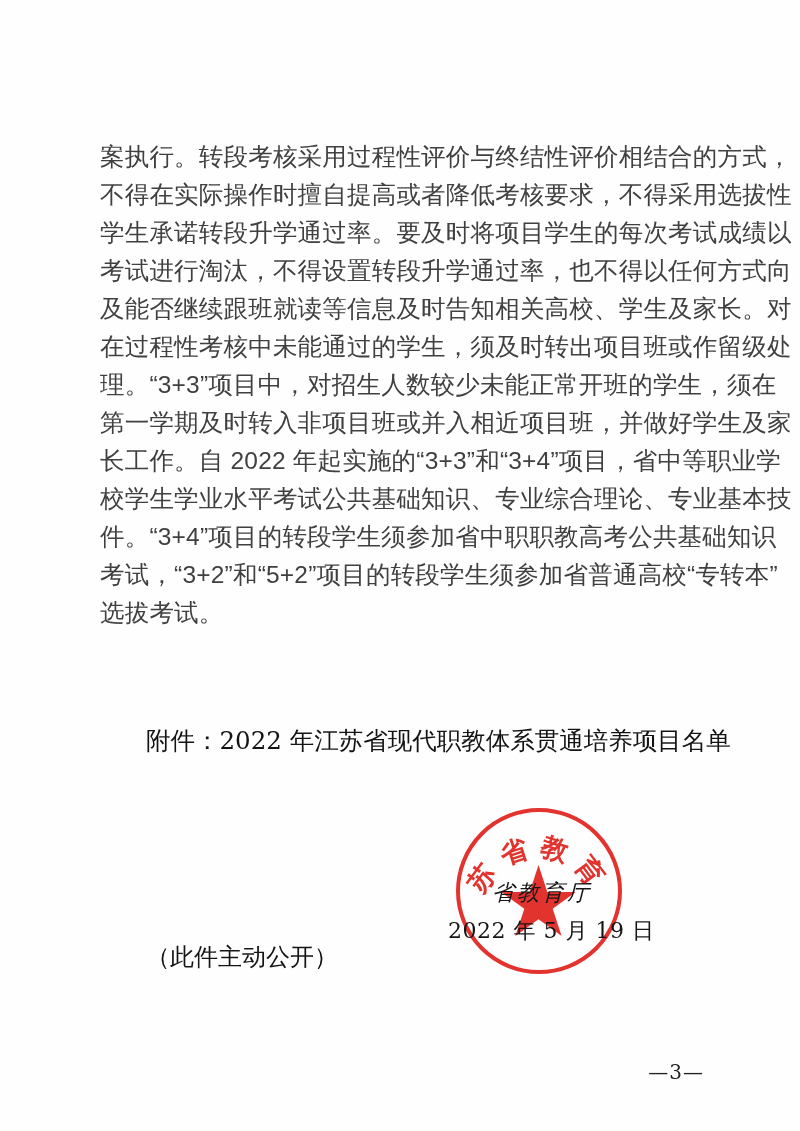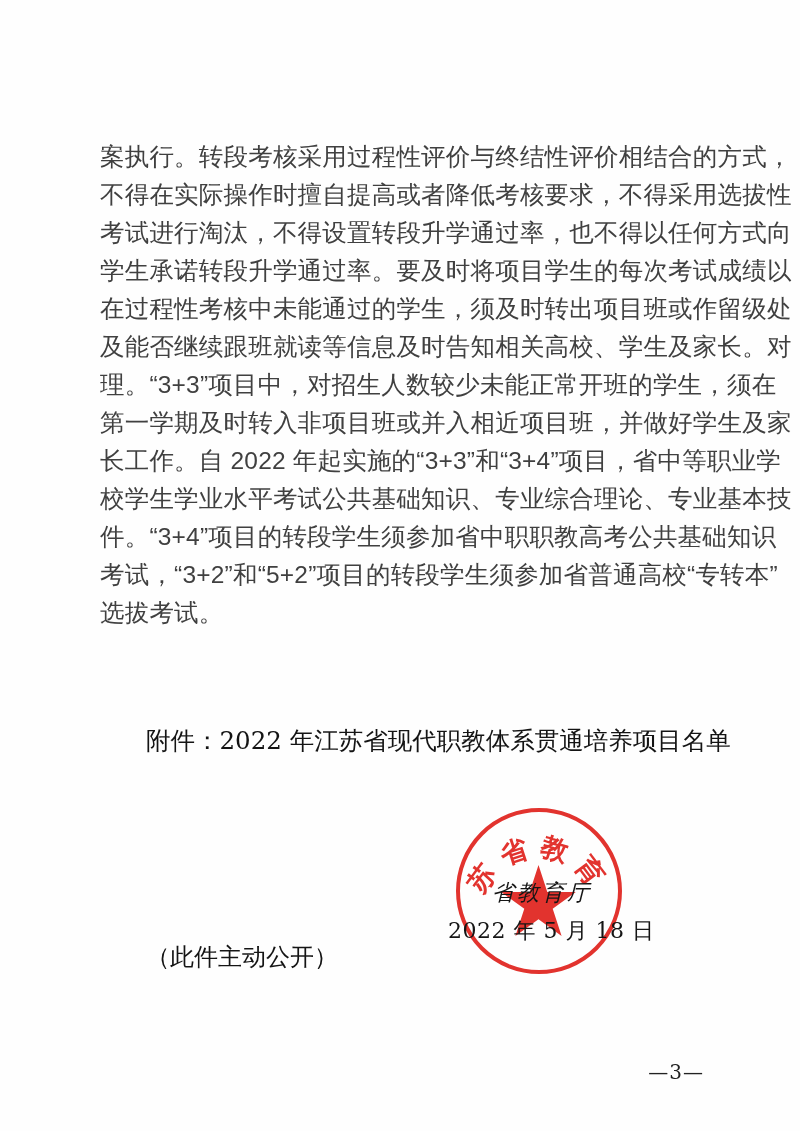--- a/index.html
+++ b/index.html
@@ -124,24 +124,24 @@
   }
 </style>
 </head>
 <body>
 
 <div class="page">
 
   <div class="body-block">
     <div class="line">案执行。转段考核采用过程性评价与终结性评价相结合的方式，</div>
     <div class="line">不得在实际操作时擅自提高或者降低考核要求，不得采用选拔性</div>
+    <div class="line">学生承诺转段升学通过率。要及时将项目学生的每次考试成绩以</div>
     <div class="line">考试进行淘汰，不得设置转段升学通过率，也不得以任何方式向</div>
-    <div class="line">学生承诺转段升学通过率。要及时将项目学生的每次考试成绩以</div>
+    <div class="line">及能否继续跟班就读等信息及时告知相关高校、学生及家长。对</div>
     <div class="line">在过程性考核中未能通过的学生，须及时转出项目班或作留级处</div>
-    <div class="line">及能否继续跟班就读等信息及时告知相关高校、学生及家长。对</div>
     <div class="line">理。“3+3”项目中，对招生人数较少未能正常开班的学生，须在</div>
     <div class="line">第一学期及时转入非项目班或并入相近项目班，并做好学生及家</div>
     <div class="line">长工作。自 2022 年起实施的“3+3”和“3+4”项目，省中等职业学</div>
     <div class="line">校学生学业水平考试公共基础知识、专业综合理论、专业基本技</div>
     <div class="line">件。“3+4”项目的转段学生须参加省中职职教高考公共基础知识</div>
     <div class="line">考试，“3+2”和“5+2”项目的转段学生须参加省普通高校“专转本”</div>
     <div class="line">选拔考试。</div>
   </div>
 
   <div class="attachment">附件：2022 年江苏省现代职教体系贯通培养项目名单</div>
@@ -156,20 +156,20 @@
           </defs>
           <text font-size="27" font-weight="bold" fill="#e0241f" font-family="'DejaVu Serif','Liberation Serif',serif" letter-spacing="9">
             <textPath href="#arcpath" startOffset="50%" text-anchor="middle">江苏省教育厅</textPath>
           </text>
           <polygon fill="#e0241f" points="78.5,53 87.3,80.1 115.8,80.1 92.7,96.8 101.6,123.9 78.5,107.2 55.4,123.9 64.3,96.8 41.2,80.1 69.7,80.1"></polygon>
         </svg>
       </div>
     </div>
 
     <div class="sign-org">省教育厅</div>
-    <div class="sign-date">2022 年 5 月 18 日</div>
+    <div class="sign-date">2022 年 5 月 19 日</div>
   </div>
 
   <div class="public-note">（此件主动公开）</div>
 
   <div class="page-number">—3—</div>
 
 </div>
 
 </body></html>

